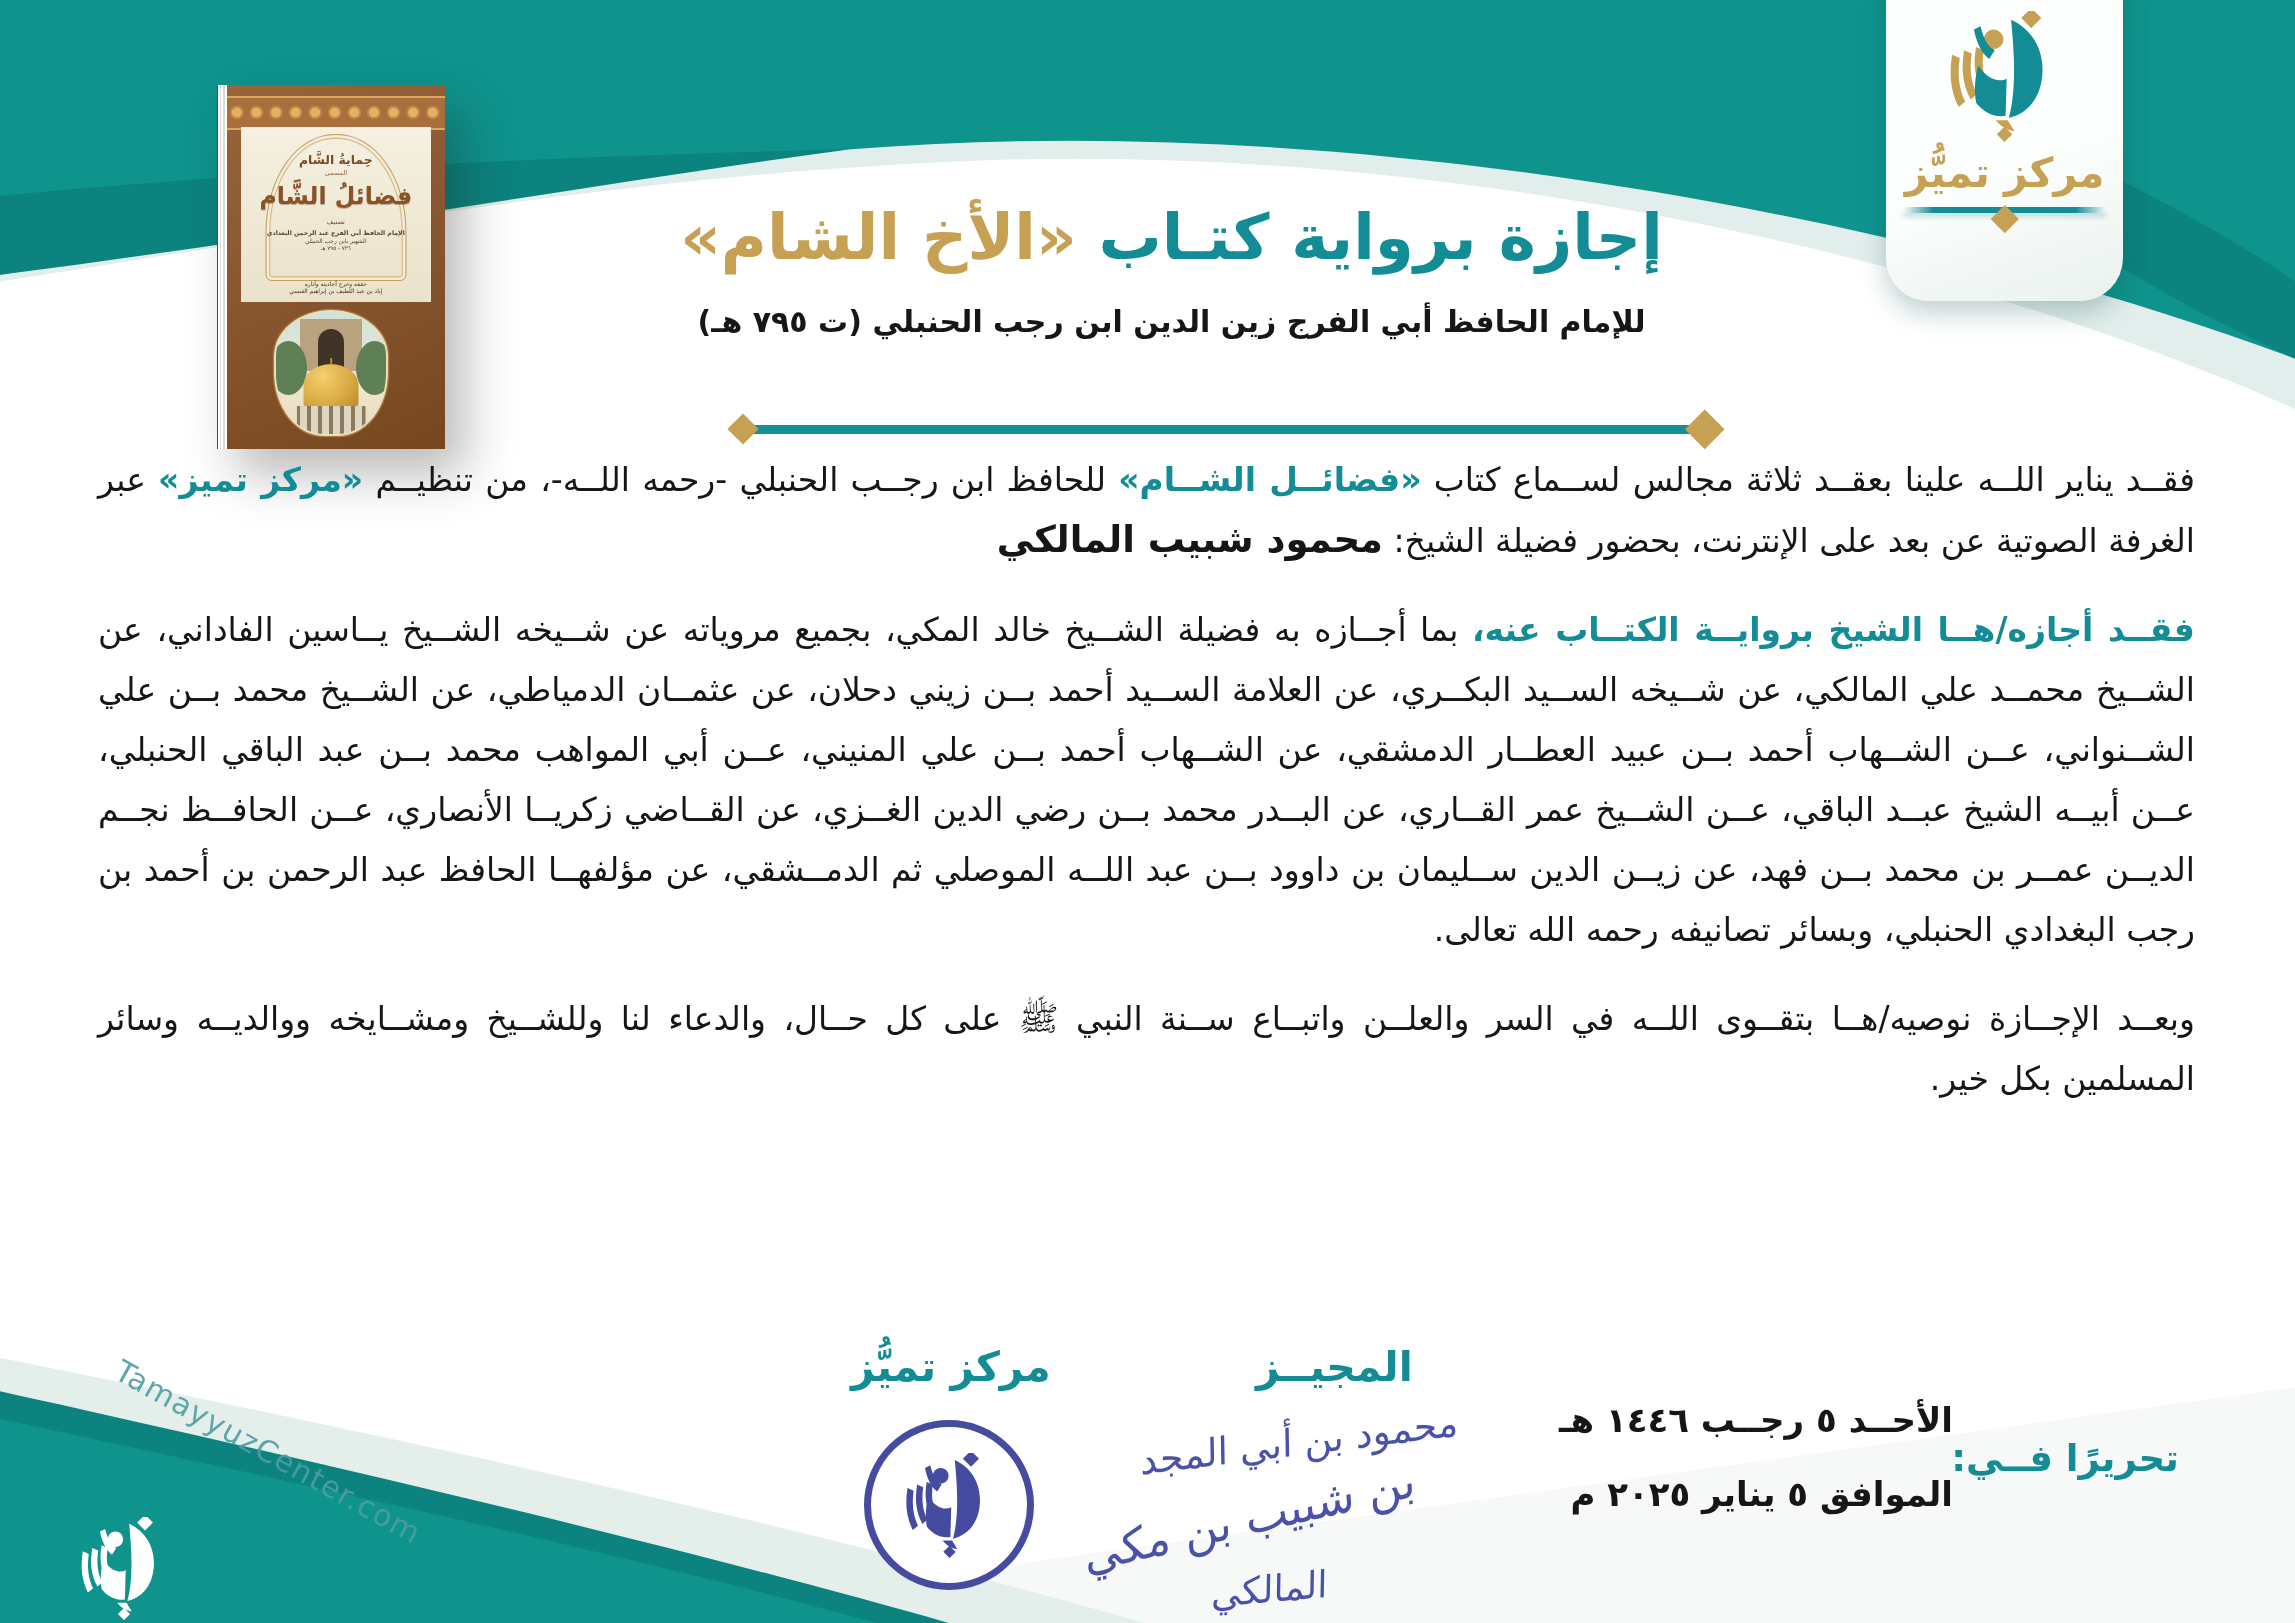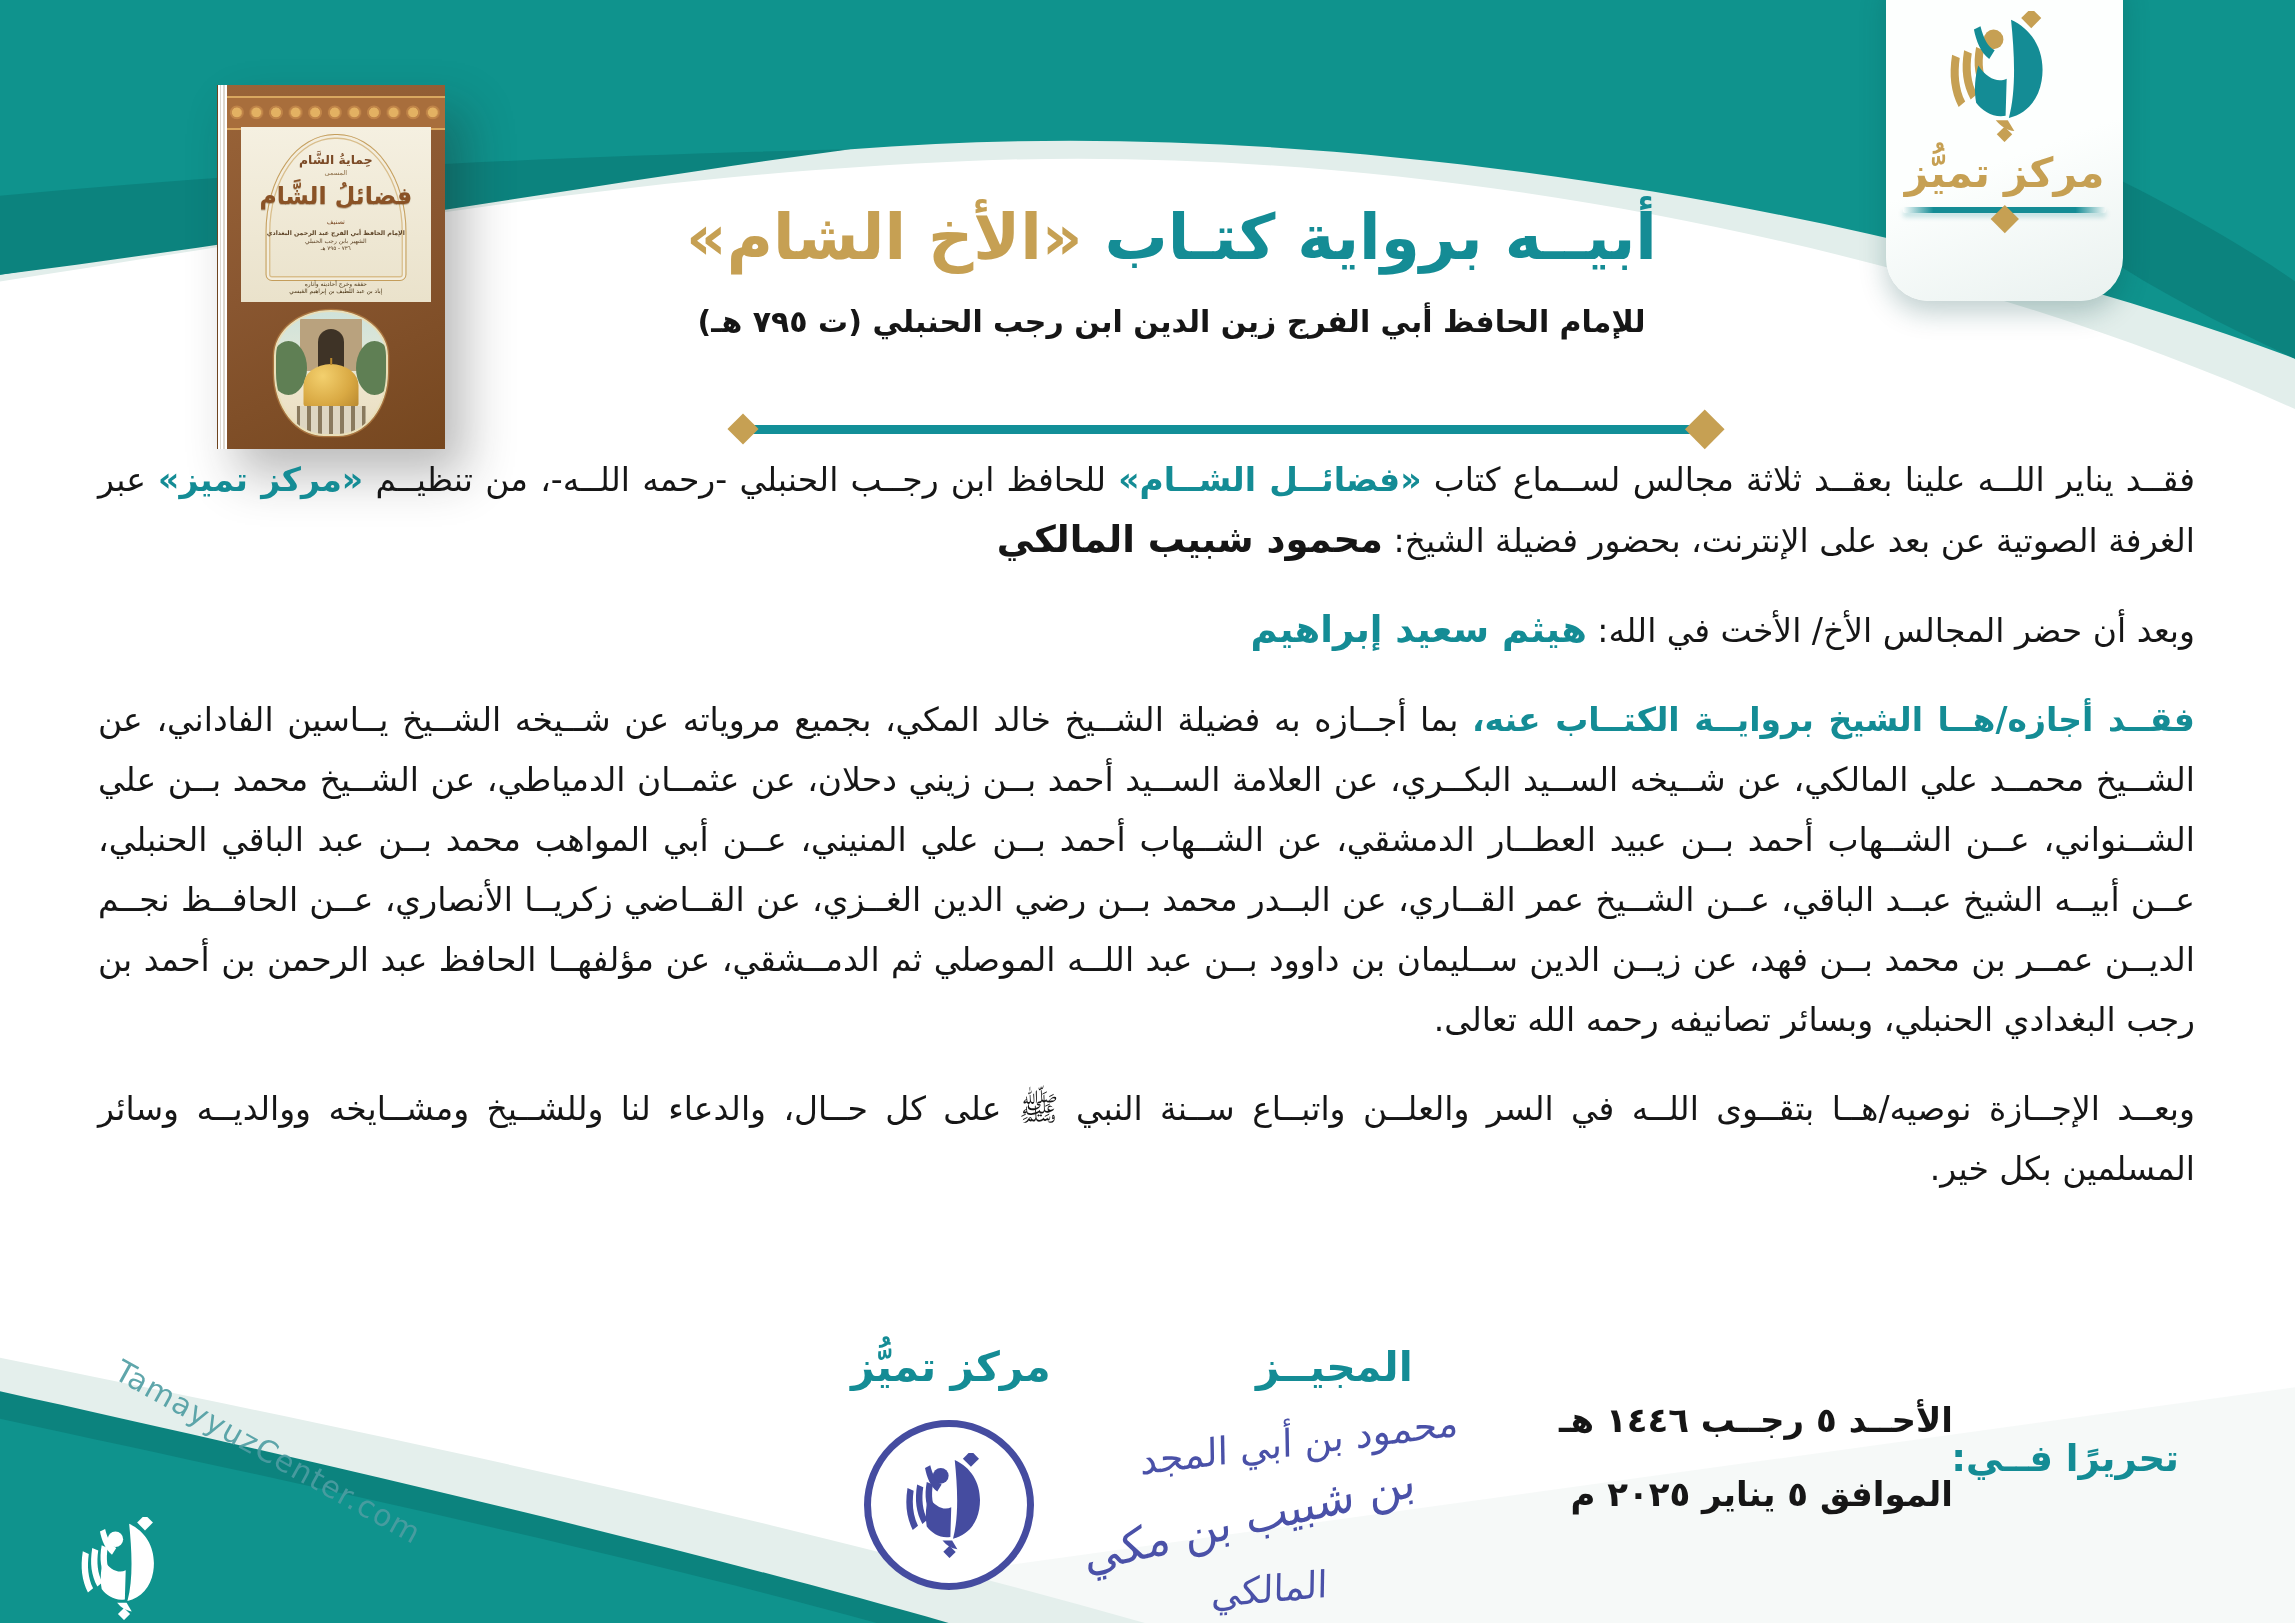--- a/index.html
+++ b/index.html
@@ -175,31 +175,30 @@
     <div class="medallion">
       <div class="med-facade"></div>
       <div class="med-tree l"></div>
       <div class="med-tree r"></div>
       <div class="med-dome"></div>
       <div class="med-drum"></div>
     </div>
   </div>
 
   <div class="title-block">
-    <h1 class="title-line"><span class="title-teal">أبيــه برواية كتـاب</span> <span class="title-gold">«الأخ الشام»</span></h1>
+    <h1 class="title-line"><span class="title-teal">إجازة برواية كتـاب</span> <span class="title-gold">«الأخ الشام»</span></h1>
     <div class="subtitle">للإمام الحافظ أبي الفرج زين الدين ابن رجب الحنبلي (ت ٧٩٥ هـ)</div>
   </div>
   <div class="rule">
     <i class="dia left"></i>
     <i class="dia right"></i>
   </div>
 
   <div class="body-text">
     <p><span>فقــد يناير اللــه علينا بعقــد ثلاثة مجالس لســماع كتاب </span><span class="accent">«فضائــل الشــام»</span><span> للحافظ ابن رجــب الحنبلي -رحمه اللــه-، من تنظيــم </span><span class="accent">«مركز تميز»</span><span> عبر الغرفة الصوتية عن بعد على الإنترنت، بحضور فضيلة الشيخ: </span><span class="name-strong">محمود شبيب المالكي</span></p>
-    <p><span>وبعد أن حضر المجالس الأخ/ الأخت في الله: </span><span class="name-teal">هيثم سعيد إبراهيم</span></p>
     <p><span class="accent">فقــد أجازه/هــا الشيخ بروايــة الكتــاب عنه،</span><span> بما أجــازه به فضيلة الشــيخ خالد المكي، بجميع مروياته عن شــيخه الشــيخ يــاسين الفاداني، عن الشــيخ محمــد علي المالكي، عن شــيخه الســيد البكــري، عن العلامة الســيد أحمد بــن زيني دحلان، عن عثمــان الدمياطي، عن الشــيخ محمد بــن علي الشــنواني، عــن الشــهاب أحمد بــن عبيد العطــار الدمشقي، عن الشــهاب أحمد بــن علي المنيني، عــن أبي المواهب محمد بــن عبد الباقي الحنبلي، عــن أبيــه الشيخ عبــد الباقي، عــن الشــيخ عمر القــاري، عن البــدر محمد بــن رضي الدين الغــزي، عن القــاضي زكريــا الأنصاري، عــن الحافــظ نجــم الديــن عمــر بن محمد بــن فهد، عن زيــن الدين ســليمان بن داوود بــن عبد اللــه الموصلي ثم الدمــشقي، عن مؤلفهــا الحافظ عبد الرحمن بن أحمد بن رجب البغدادي الحنبلي، وبسائر تصانيفه رحمه الله تعالى.</span></p>
     <p><span>وبعــد الإجــازة نوصيه/هــا بتقــوى اللــه في السر والعلــن واتبــاع ســنة النبي ﷺ على كل حــال، والدعاء لنا وللشــيخ ومشــايخه ووالديــه وسائر المسلمين بكل خير.</span></p>
   </div>
 
   <div class="h-teal mujeez-label">المجيــز</div>
   <div class="h-teal center-label">مركز تميُّز</div>
 
   <span class="sig sig-1">محمود بن أبي المجد</span>
   <span class="sig sig-2">بن شبيب بن مكي</span>
   <span class="sig sig-3">المالكي</span>

